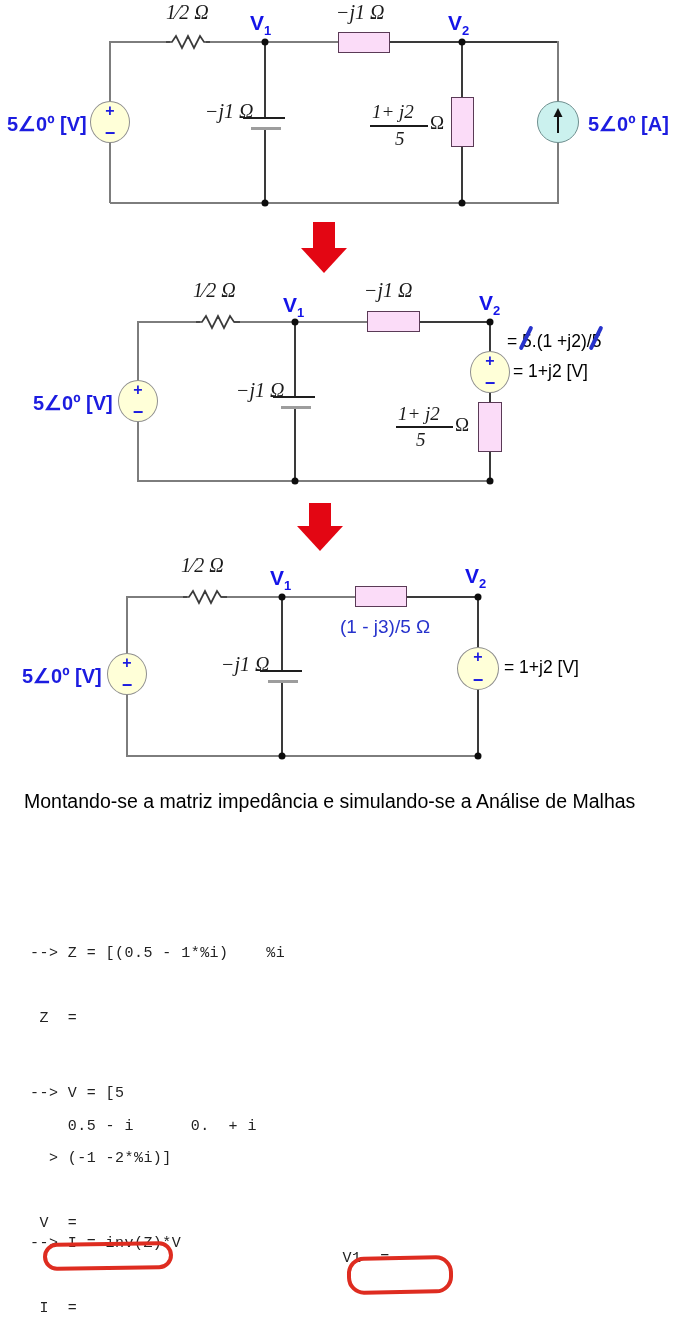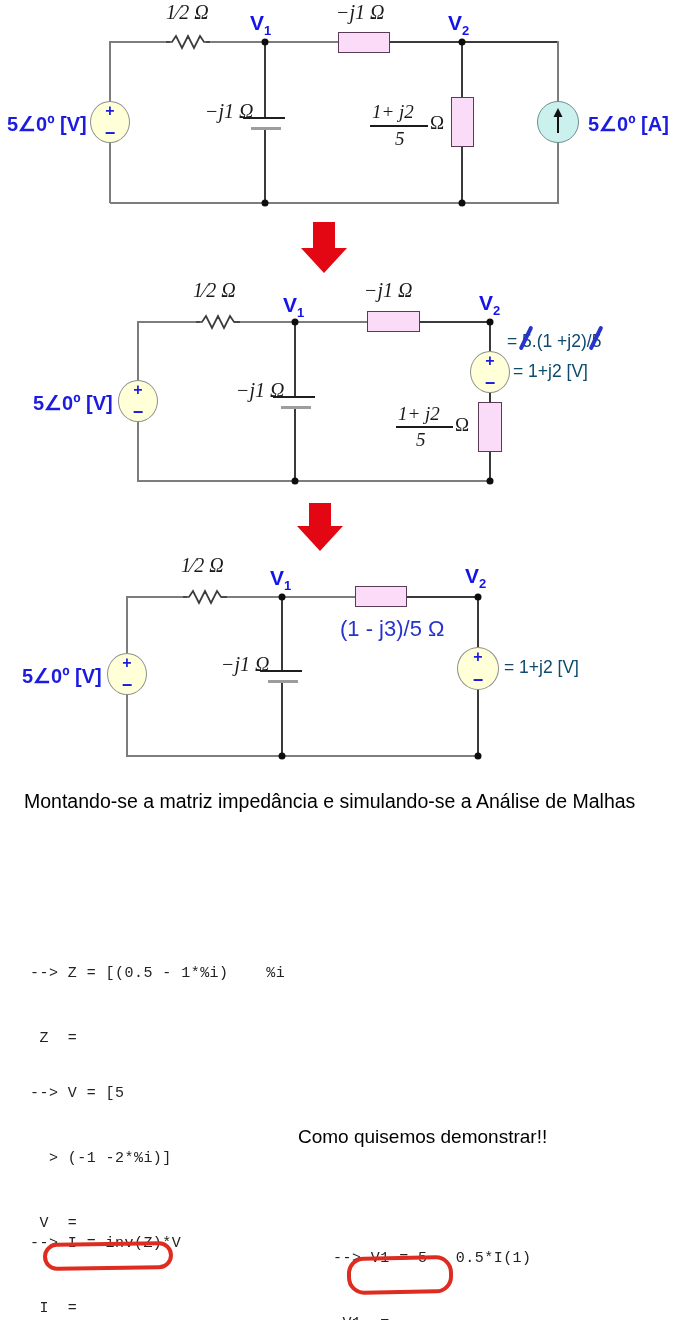--- a/index.html
+++ b/index.html
@@ -15,21 +15,21 @@
   .vsrc .p{position:absolute;top:0px;left:0;right:0;text-align:center;color:#1c1ce0;font-weight:bold;font-size:16px;line-height:18px;}
   .vsrc .m{position:absolute;bottom:1px;left:0;right:0;text-align:center;color:#1c1ce0;font-weight:bold;font-size:18px;line-height:16px;}
   .isrc{position:absolute;width:42px;height:42px;border-radius:50%;background:#cbf1ee;border:1.7px solid #6f8f8f;box-sizing:border-box;}
   .capA{position:absolute;height:2.4px;background:#1e1e1e;}
   .capB{position:absolute;height:3.2px;background:#9d9d9d;}
   .mathlab{position:absolute;font-family:"Liberation Serif",serif;font-style:italic;color:#1b1b1b;font-size:20px;white-space:nowrap;}
   .fracbar{position:absolute;height:1.8px;background:#1b1b1b;}
   .bluelab{position:absolute;color:#1c1ce0;font-weight:bold;font-size:20px;white-space:nowrap;}
   .vlab{position:absolute;color:#1414e8;font-weight:bold;font-size:21px;white-space:nowrap;}
   .vlab sub{font-size:13px;}
-  .ann{position:absolute;color:#0c4a6e;font-size:17.5px;white-space:nowrap;}
+  .ann{position:absolute;color:#000000;font-size:17.5px;white-space:nowrap;}
   .strike{position:relative;display:inline-block;}
   .strike::after{content:'';position:absolute;width:4px;height:26px;background:#2733cc;left:2px;top:-6px;
                  transform:rotate(26deg);border-radius:3px;}
   .arrow-stem{position:absolute;background:#e30613;}
   .arrow-head{position:absolute;width:0;height:0;border-left:23px solid transparent;border-right:23px solid transparent;
               border-top:25px solid #e30613;}
   .para{position:absolute;color:#000;font-size:19.5px;line-height:27px;}
   .code{position:absolute;font-family:"Liberation Mono",monospace;font-size:15px;letter-spacing:0.45px;
         line-height:21.6px;color:#222;white-space:pre;}
   .demo{position:absolute;color:#000;font-size:19px;white-space:nowrap;}
@@ -191,55 +191,54 @@
     <div class="node" style="left:282px;top:597px;"></div>
     <div class="node" style="left:478px;top:597px;"></div>
     <div class="node" style="left:282px;top:756px;"></div>
     <div class="node" style="left:478px;top:756px;"></div>
 
     <div class="bluelab" style="left:22px;top:664px;">5∠0º [V]</div>
     <div class="mathlab" style="left:181px;top:554px;">1⁄2 Ω</div>
     <div class="vlab" style="left:270px;top:566px;"><span>V</span><sub>1</sub></div>
     <div class="vlab" style="left:465px;top:564px;"><span>V</span><sub>2</sub></div>
     <div class="mathlab" style="left:221px;top:653px;">−j1 Ω</div>
-    <div class="bluelab" style="left:340px;top:616px;font-weight:normal;font-size:22px;color:#2733cc;">(1 - j3)/5 Ω</div>
+    <div class="bluelab" style="left:340px;top:616px;font-weight:normal;font-size:19px;color:#2733cc;">(1 - j3)/5 Ω</div>
     <div class="ann" style="left:504px;top:657px;">= 1+j2  [V]</div>
   </div>
 
   <div class="para" style="left:24px;top:788px;width:672px;">
     <div>Montando-se a matriz impedância e simulando-se a Análise de Malhas</div>
   </div>
 
-  <div class="code" style="left:30px;top:920px;">
+  <div class="code" style="left:30px;top:900px;">
     <div>--&gt; Z = [(0.5 - 1*%i)    %i</div>
     <div> Z  =</div>
     <div></div>
+    <div>    0.5 - i      0.  + i</div>
   </div>
 
   <div class="code" style="left:30px;top:1040px;">
     <div>--&gt; V = [5</div>
     <div>  &gt; (-1 -2*%i)]</div>
     <div> V  =</div>
     <div></div>
     
     
   </div>
 
   <div class="code" style="left:30px;top:1190px;">
     <div>--&gt; I = inv(Z)*V</div>
     <div> I  =</div>
     <div></div>
     
     
   </div>
 
-  <div class="demo" style="left:298px;top:1126px;">Como quisemos demonstrar!!</div>
 
   <div class="code" style="left:333px;top:1205px;">
-    <div>--&gt; V1 = 5 - 0.5*I(1)</div>
     <div> V1  =</div>
     <div></div>
     
   </div>
 
   <div class="redbox" style="left:43px;top:1242px;width:130px;height:28px;transform:rotate(-0.8deg);"></div>
   <div class="redbox" style="left:347px;top:1256px;width:106px;height:38px;border-radius:17px;transform:rotate(-1deg);"></div>
 
 </div>
 

